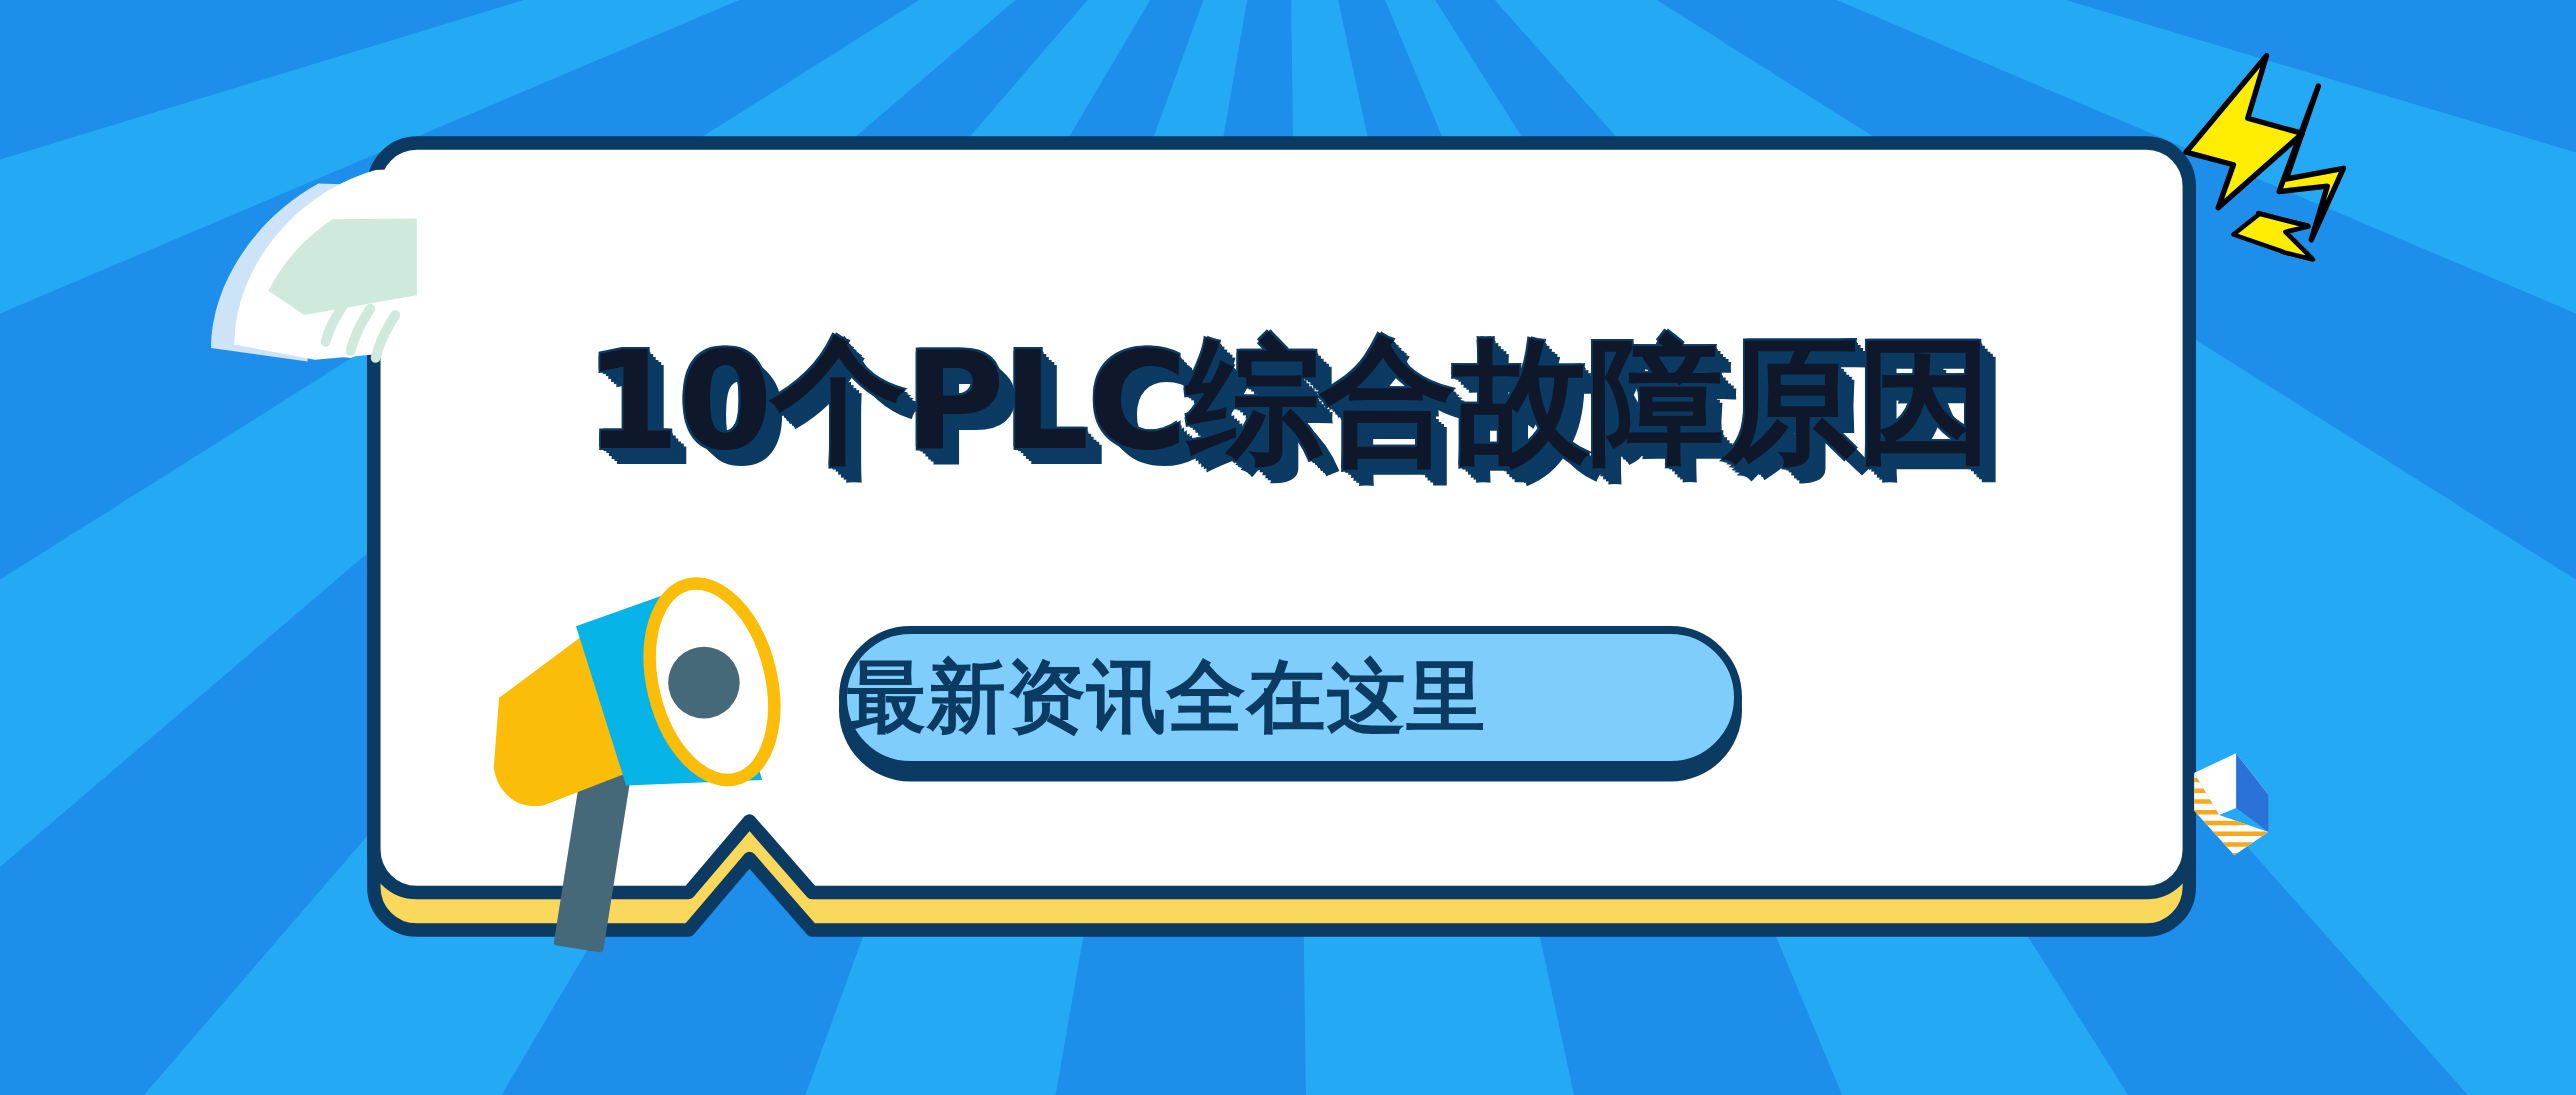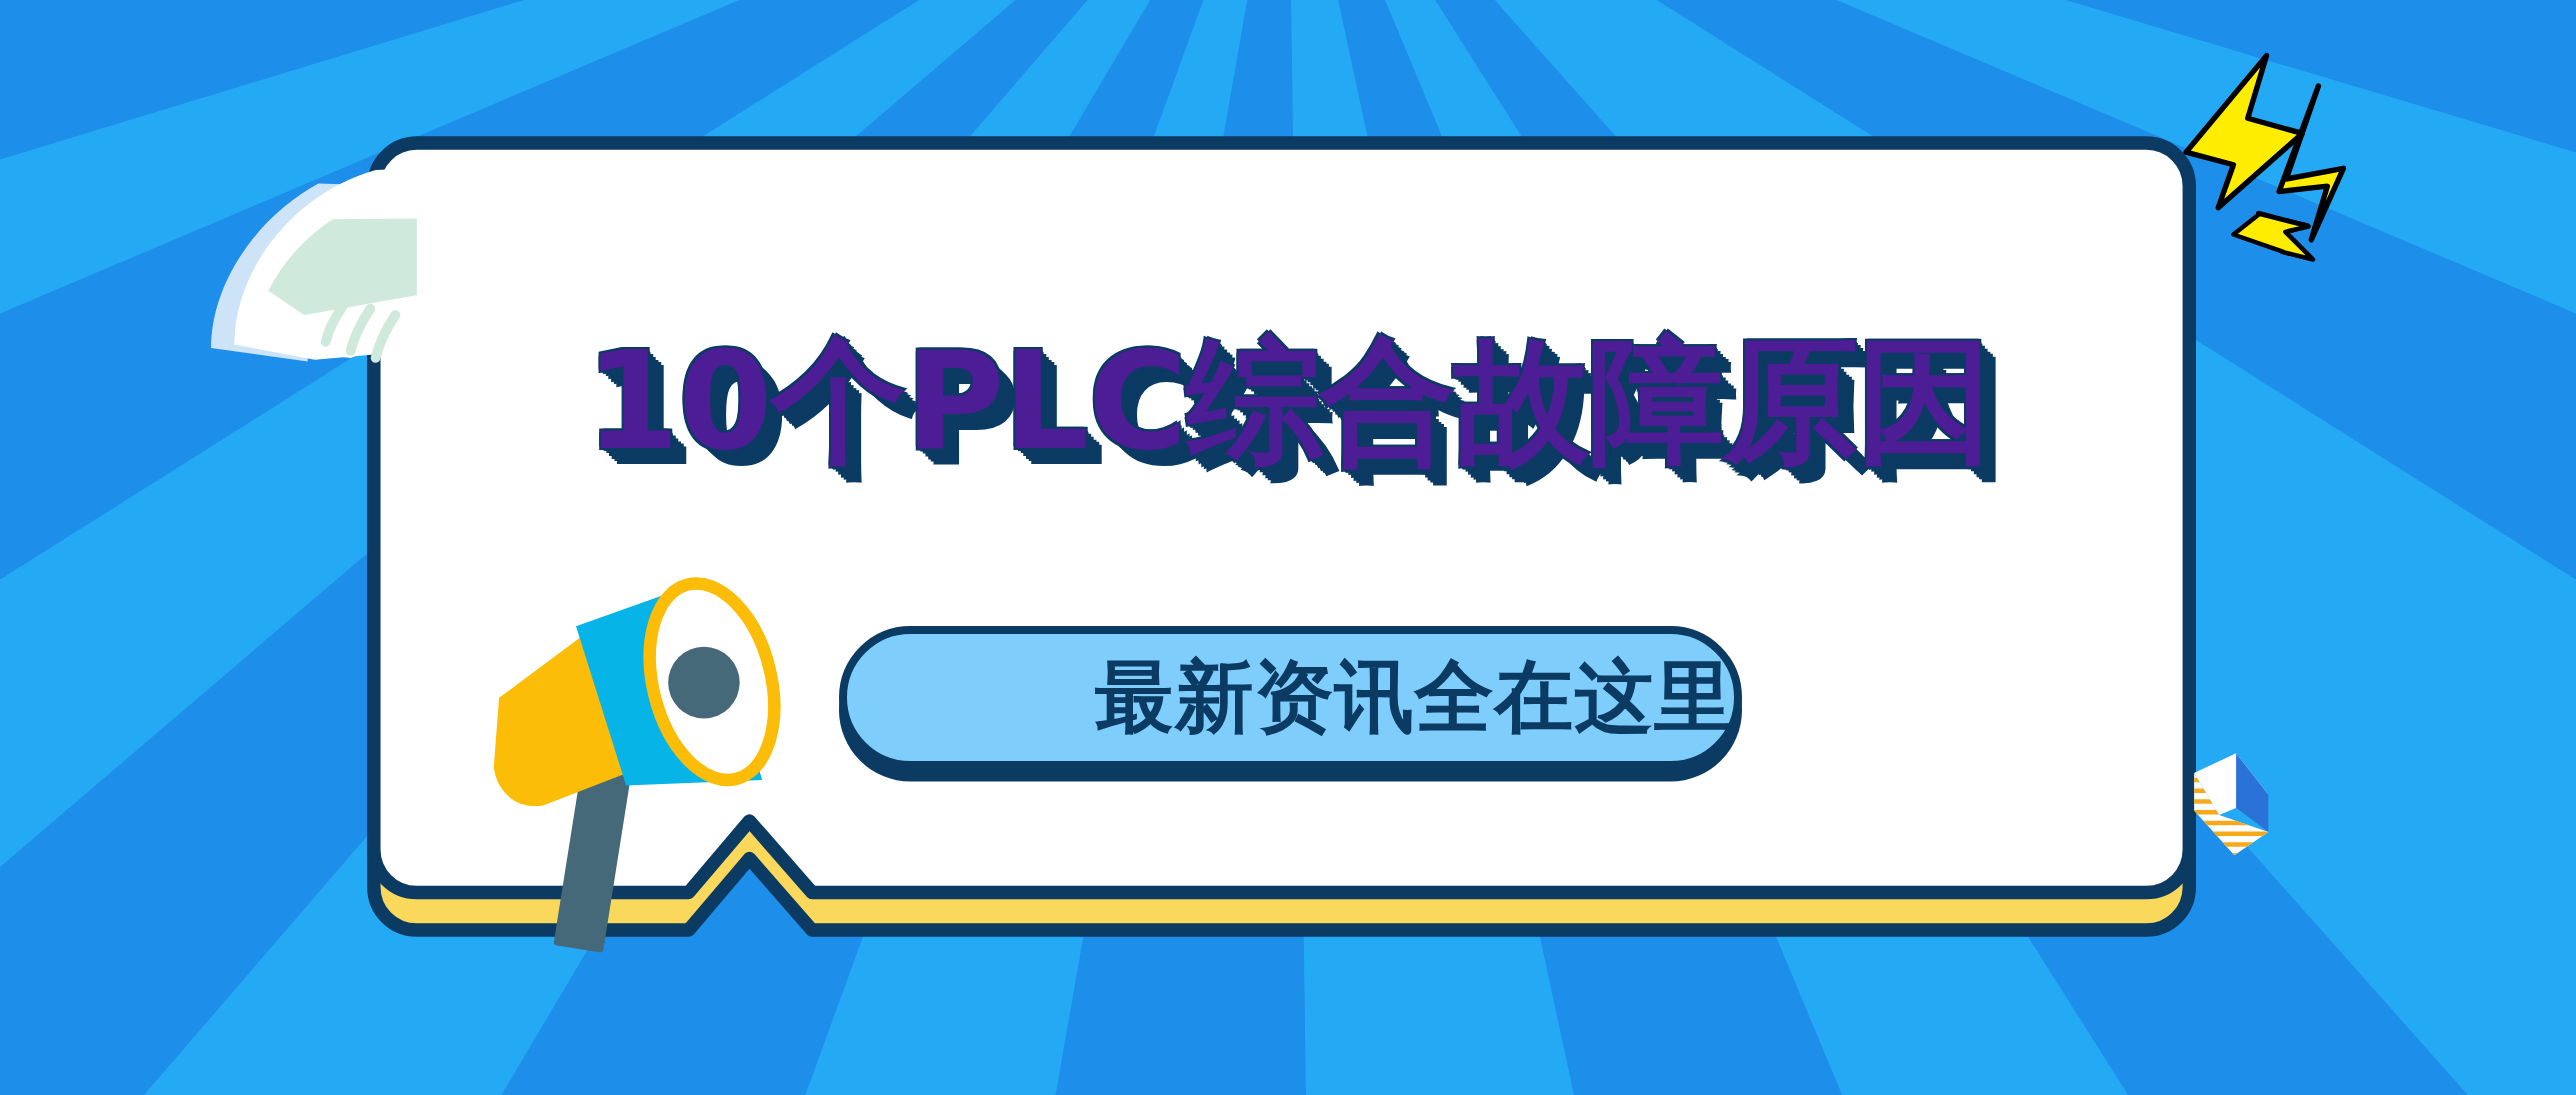--- a/index.html
+++ b/index.html
@@ -50,21 +50,21 @@
     text-align: center;
     pointer-events: none;
   }
   #title-text {
     display: inline-block;
     font-family: "DejaVu Sans", "Liberation Sans", sans-serif;
     font-weight: bold;
     font-size: 136px;
     line-height: 1.0;
     letter-spacing: -1.8px;
-    color: #4c1d95;
+    color: #0f172a;
     white-space: nowrap;
     text-shadow:
        2.7px 2.7px 0 #0b3a63,  5.4px 5.4px 0 #0b3a63,
        8px 8px 0 #0b3a63, 10.7px 10.7px 0 #0b3a63,
       13.4px 13.4px 0 #0b3a63, 16px 16px 0 #0b3a63,
       -1.8px -1.8px 0 #0b3a63, 1.8px -1.8px 0 #0b3a63,
       -1.8px  1.8px 0 #0b3a63, 1.8px  1.8px 0 #0b3a63;
   }
   
   #subtitle-pill {
@@ -73,21 +73,21 @@
     top: 626px;
     width: 903px;
     height: 143px;
     box-sizing: border-box;
     background: #7fcdfb;
     border: 8px solid #0b3a63;
     border-radius: 72px;
     box-shadow: 0 12.5px 0 0 #0b3a63;
     display: flex;
     align-items: center;
-    justify-content: flex-end;
+    justify-content: flex-start;
   }
   #subtitle-text {
     font-family: "DejaVu Sans", "Liberation Sans", sans-serif;
     font-weight: bold;
     font-size: 79px;
     line-height: 1;
     letter-spacing: 0.9px;
     color: #0b3a63;
     white-space: nowrap;
   }

